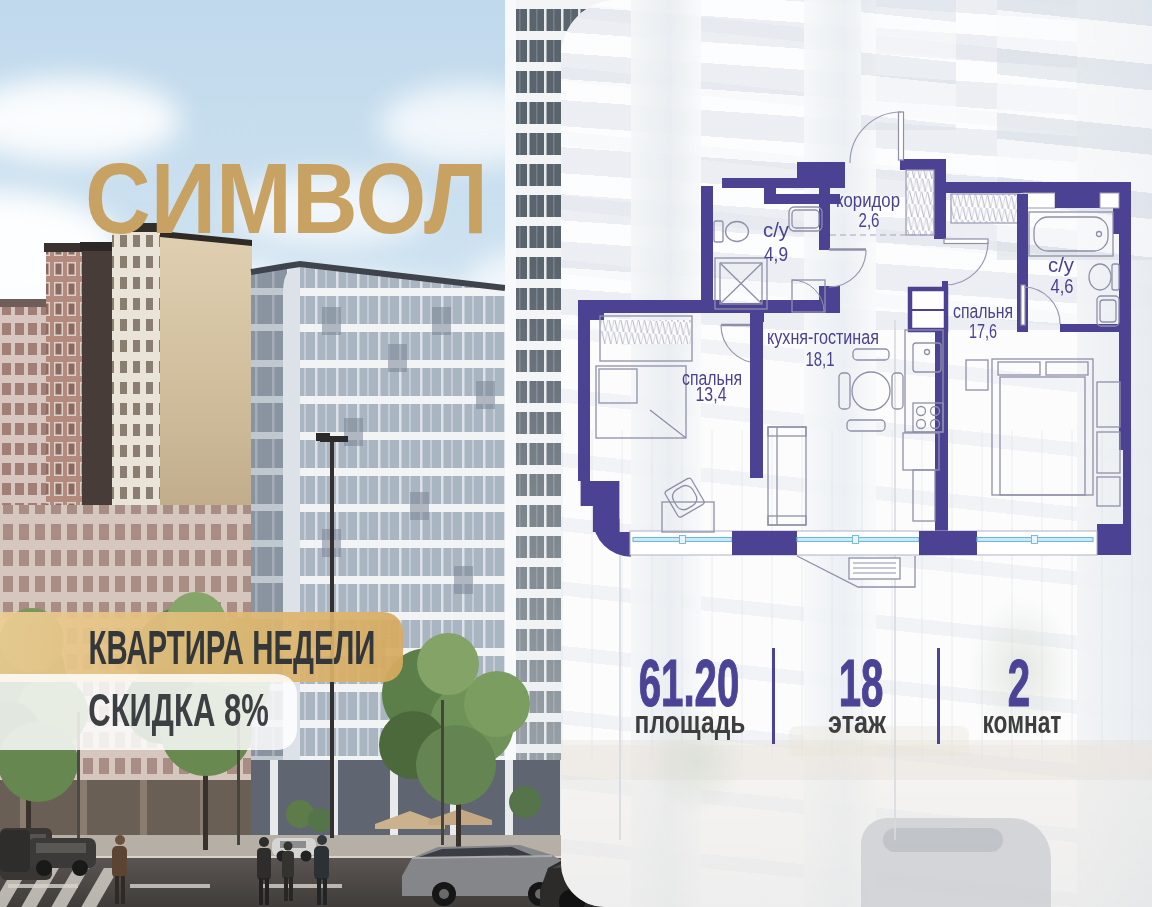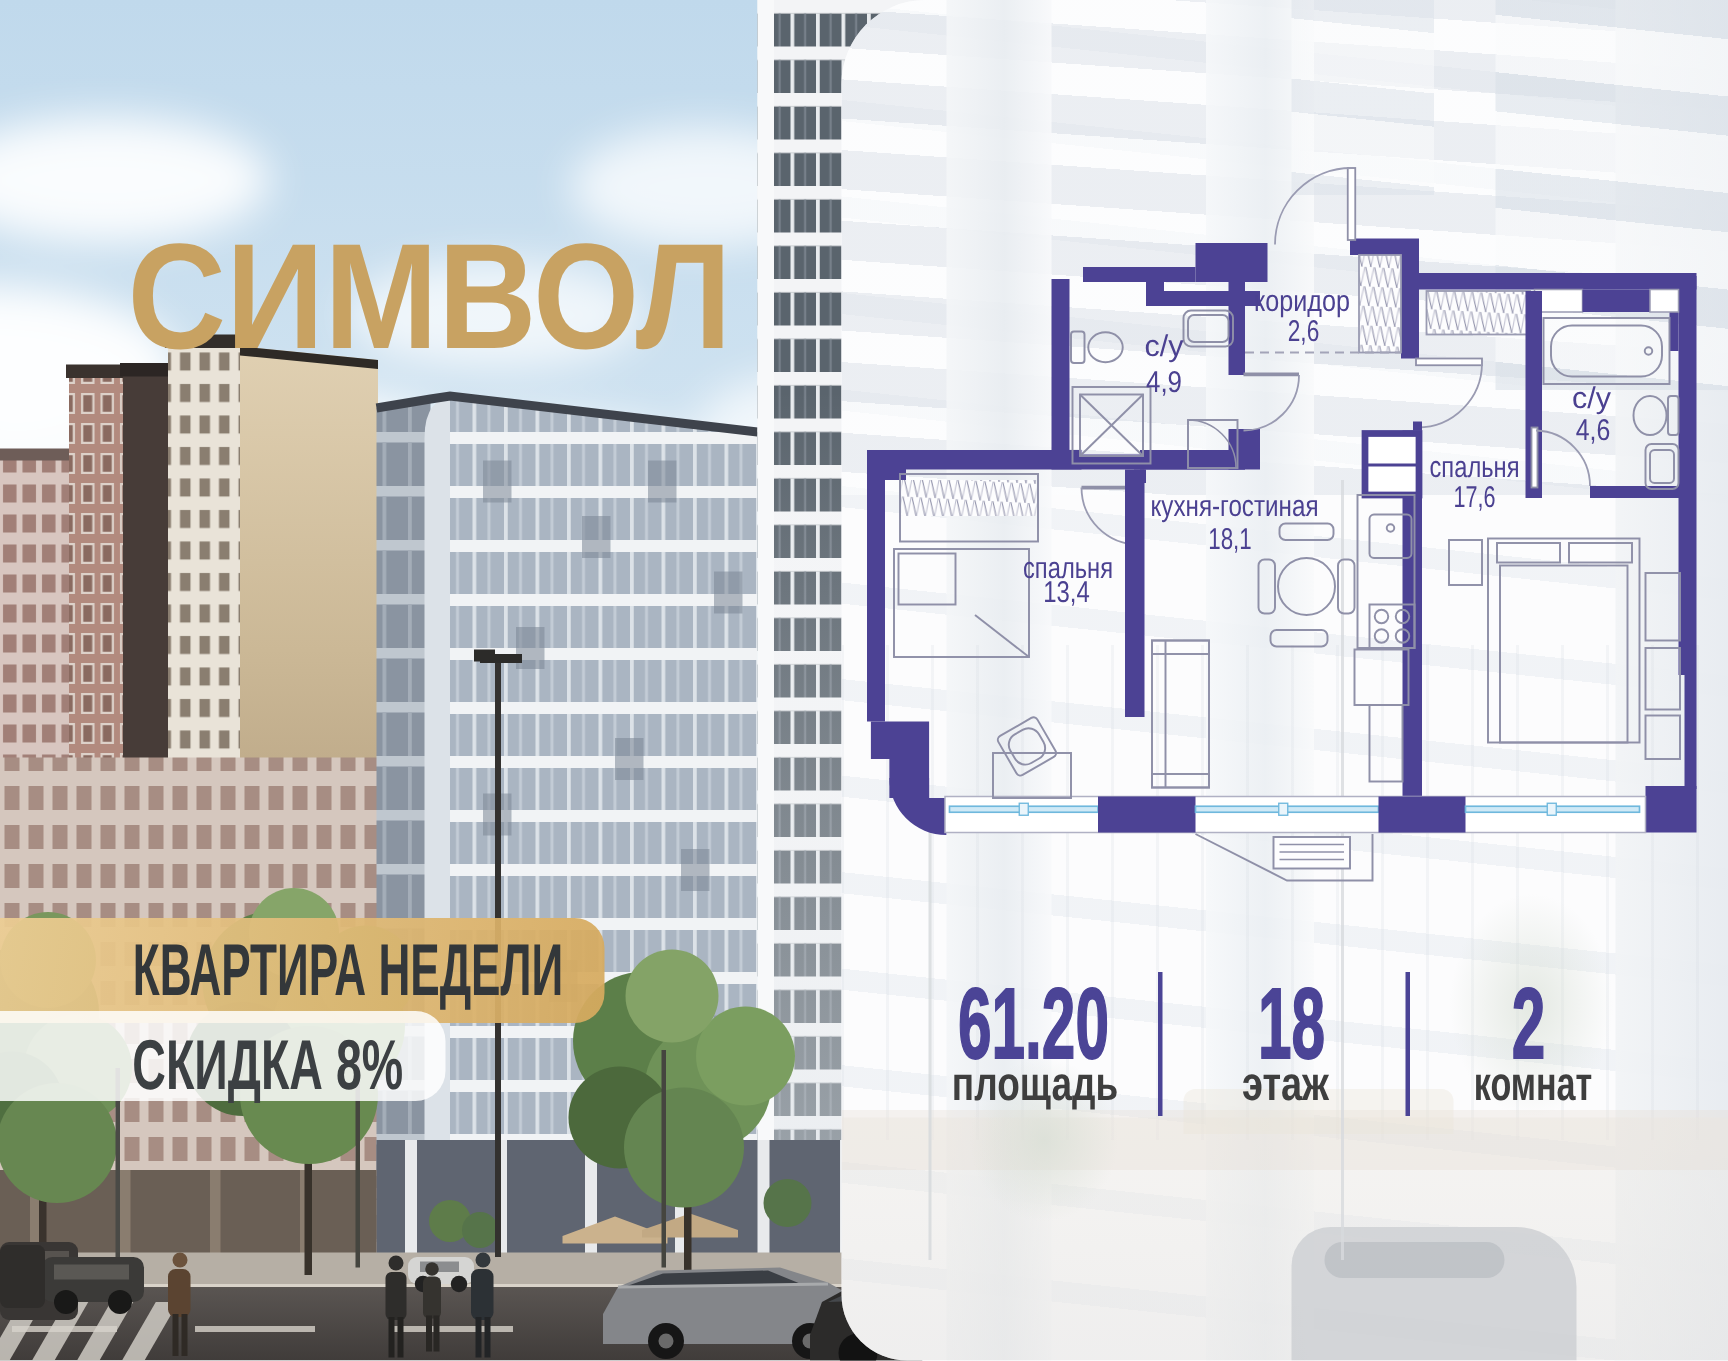--- a/index.html
+++ b/index.html
@@ -2,21 +2,21 @@
 <html><head>
 <meta charset="utf-8">
 <style>
 html,body{margin:0;padding:0;background:#fff;}
 *{box-sizing:border-box;}
 .page{position:relative;width:1152px;height:907px;overflow:hidden;font-family:"Liberation Sans",sans-serif;background:#fff;}
 .photo{position:absolute;left:0;top:0;width:615px;height:907px;}
 .logo{position:absolute;left:67px;top:148px;width:400px;text-align:center;font-weight:bold;font-size:100px;line-height:1;color:#c8a262;letter-spacing:0px;transform:scaleX(0.91);transform-origin:center;}
 .badge-gold{position:absolute;left:0;top:598px;width:403px;height:70px;border-radius:0 20px 20px 0;background:linear-gradient(100deg,rgba(236,205,147,.93),rgba(214,170,94,.93));margin-top:14px;}
 .badge-gold span{position:absolute;left:-98px;top:11px;width:600px;text-align:center;font-weight:bold;font-size:49px;line-height:1;color:#33373a;transform:translateX(30px) scaleX(0.60);transform-origin:center;white-space:nowrap;}
-.badge-white{position:absolute;left:0;top:674px;width:297px;height:60px;border-radius:0 20px 20px 0;background:rgba(255,255,255,.84);}
+.badge-white{position:absolute;left:0;top:674px;width:297px;height:76px;border-radius:0 20px 20px 0;background:rgba(255,255,255,.84);}
 .badge-white span{position:absolute;left:0;top:12px;width:100%;text-align:center;font-weight:bold;font-size:47px;line-height:1;color:#3c4043;transform:translateX(30px) scaleX(0.66);transform-origin:center;white-space:nowrap;}
 .panel{position:absolute;left:561px;top:0;width:591px;height:907px;border-radius:56px 0 0 44px;background:#fcfcfd;overflow:hidden;}
 .pl{position:absolute;}
 .plan{position:absolute;left:0;top:0;width:1152px;height:907px;}
 .num{position:absolute;width:260px;text-align:center;font-weight:bold;color:#4b4496;font-size:67px;line-height:1;transform:scaleX(0.60);transform-origin:center;-webkit-text-stroke:1.2px #4b4496;}
 .numlab{position:absolute;width:260px;text-align:center;font-weight:bold;color:#3e3e3e;font-size:32px;line-height:1;transform-origin:center;}
 .vdiv{position:absolute;width:3px;height:96px;top:648px;background:#4b4496;}
 </style>
 </head>
 <body>

